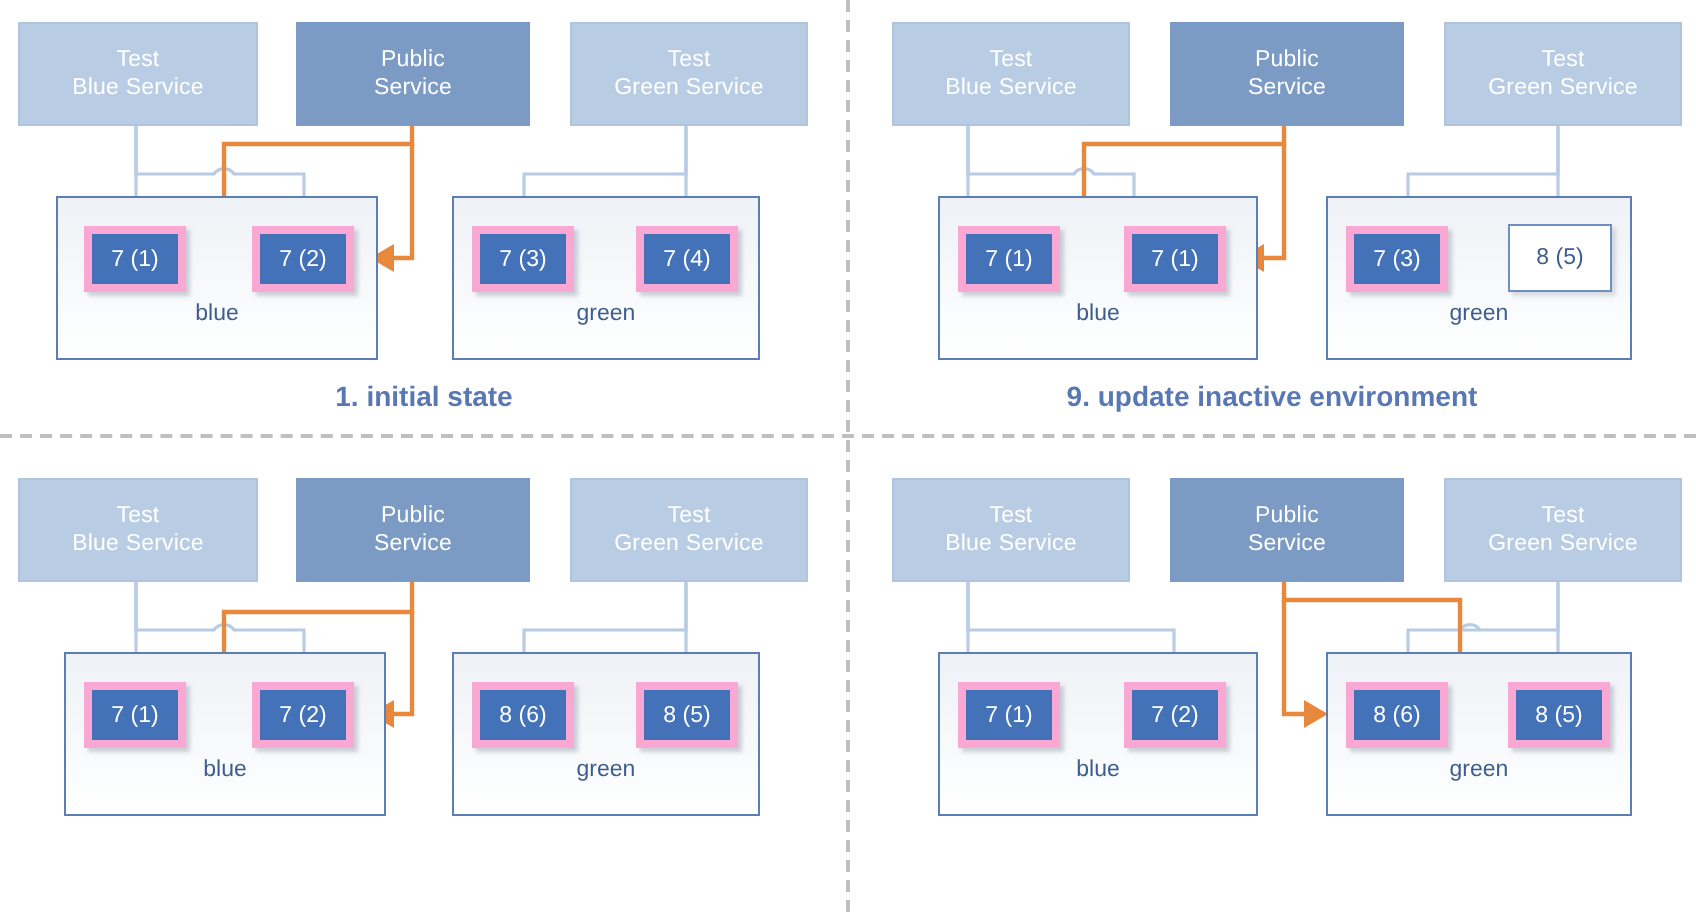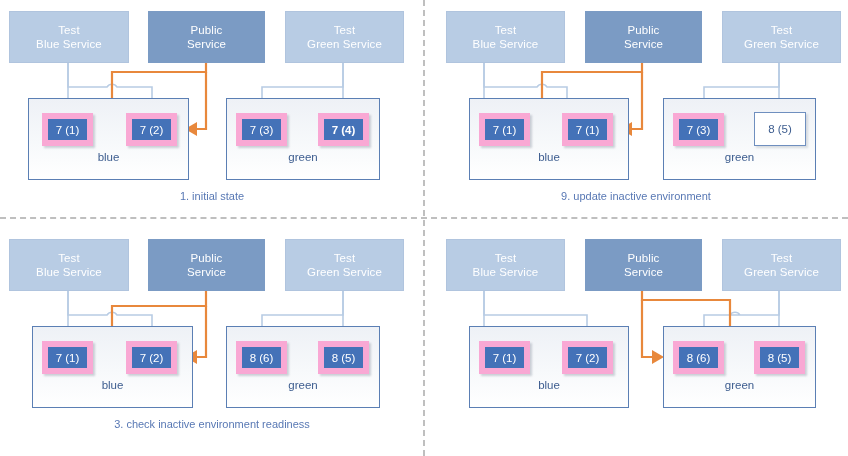--- a/index.html
+++ b/index.html
@@ -18,28 +18,28 @@
 
   
   .envbox{position:absolute;border:1px solid #5b7fb4;
           background:linear-gradient(180deg,#eef1f6 0%,#f7f9fb 55%,#ffffff 100%);}
   .envlabel{position:absolute;width:100%;text-align:center;color:#3d5d8f;
             font-size:11.5px;}
 
   
   .inst{position:absolute;display:flex;align-items:center;justify-content:center;
         font-size:11.5px;box-sizing:border-box;}
-  .inst.filled{background:#4472b8;border:6px solid #f9a8d4;color:#ffffff;
+  .inst.filled{background:#4472b8;border:4px solid #f9a8d4;color:#ffffff;
                box-shadow:2px 2px 2px rgba(120,130,145,.35);}
   .inst.outline{background:#ffffff;border:1.5px solid #6f8fbf;color:#3d5d8f;
                 box-shadow:2px 2px 2px rgba(120,130,145,.25);}
 
   
   .caption{position:absolute;width:100%;text-align:center;color:#5878b4;
-           font-size:11px;}
+           font-size:14px;font-weight:bold;}
 
   svg.wires{position:absolute;left:0;top:0;width:424px;height:228px;overflow:visible;}
   .bluewire{fill:none;stroke:#b8cce4;stroke-width:1.6;}
   .orangewire{fill:none;stroke:#e8883c;stroke-width:2.2;}
   .bluehead{fill:#b8cce4;}
   .orangehead{fill:#e8883c;}
 
   .divider{position:absolute;background:transparent;}
   .div-v{left:423px;top:0;width:0;height:456px;border-left:2px dashed #bfbfbf;}
   .div-h{left:0;top:217px;width:848px;height:0;border-top:2px dashed #bfbfbf;}
@@ -92,21 +92,21 @@
     <div class="envbox" style="left:28px;top:98px;width:159px;height:80px;">
       <div class="envlabel" style="top:52px;">blue</div>
     </div>
     <div class="inst filled" style="left:42px;top:113px;width:51px;height:33px;">7 (1)</div>
     <div class="inst filled" style="left:126px;top:113px;width:51px;height:33px;">7 (2)</div>
 
     <div class="envbox" style="left:226px;top:98px;width:152px;height:80px;">
       <div class="envlabel" style="top:52px;">green</div>
     </div>
     <div class="inst filled" style="left:236px;top:113px;width:51px;height:33px;">7 (3)</div>
-    <div class="inst filled" style="left:318px;top:113px;width:51px;height:33px;font-weight:bold;">7 (4)</div>
+    <div class="inst filled" style="left:318px;top:113px;width:51px;height:33px;">7 (4)</div>
 
     <div class="caption" style="top:190px;left:0;">1. initial state</div>
   </div>
 
   <div class="quad q2">
     <svg class="wires">
       <path class="bluewire" d="M60,61 L60,104"></path>
       <polygon class="bluehead" points="53,104 67,104 60,115"></polygon>
       <path class="bluewire" d="M60,61 L60,87 L113,87 A6,6 0 0 1 123,87 L143,87 L143,104"></path>
       <polygon class="bluehead" points="136,104 150,104 143,115"></polygon>
@@ -194,21 +194,20 @@
     </div>
     <div class="inst filled" style="left:42px;top:113px;width:51px;height:33px;">7 (1)</div>
     <div class="inst filled" style="left:126px;top:113px;width:51px;height:33px;">7 (2)</div>
 
     <div class="envbox" style="left:226px;top:98px;width:152px;height:80px;">
       <div class="envlabel" style="top:52px;">green</div>
     </div>
     <div class="inst filled" style="left:236px;top:113px;width:51px;height:33px;">8 (6)</div>
     <div class="inst filled" style="left:318px;top:113px;width:51px;height:33px;">8 (5)</div>
 
-    <div class="caption" style="top:190px;left:0;">3. check inactive environment readiness</div>
   </div>
 
   <div class="quad q4">
     <svg class="wires">
       <path class="bluewire" d="M60,61 L60,104"></path>
       <polygon class="bluehead" points="53,104 67,104 60,115"></polygon>
       <path class="bluewire" d="M60,61 L60,87 L163,87 L163,104"></path>
       <polygon class="bluehead" points="156,104 170,104 163,115"></polygon>
       <path class="bluewire" d="M355,61 L355,87 L306,87 A6,6 0 0 1 316,87 L280,87 L280,104"></path>
       <polygon class="bluehead" points="273,104 287,104 280,115"></polygon>

